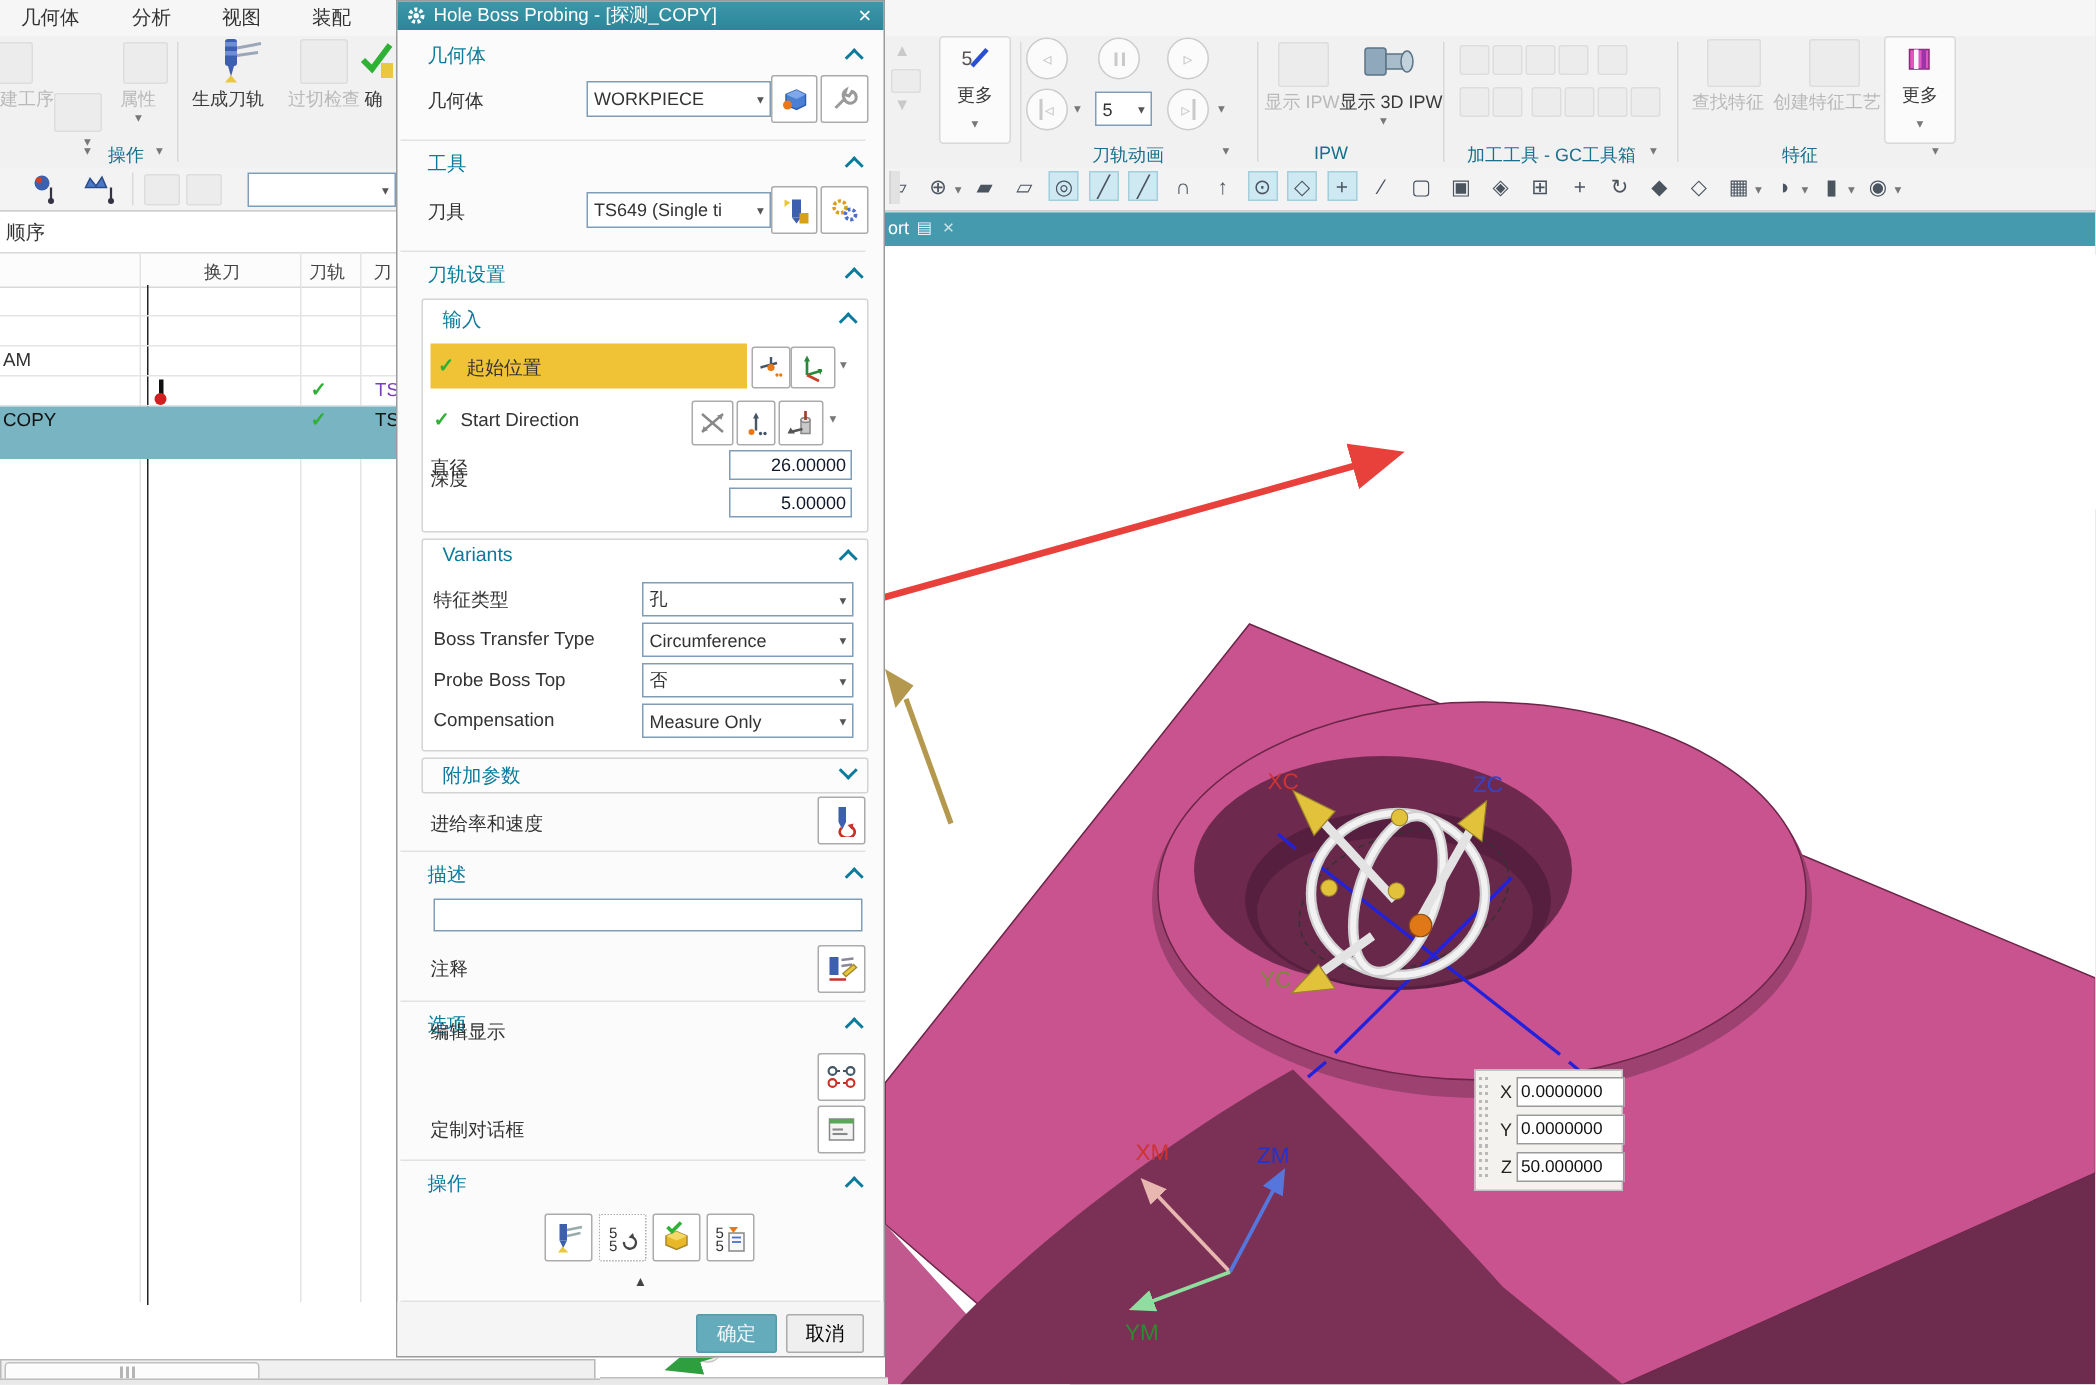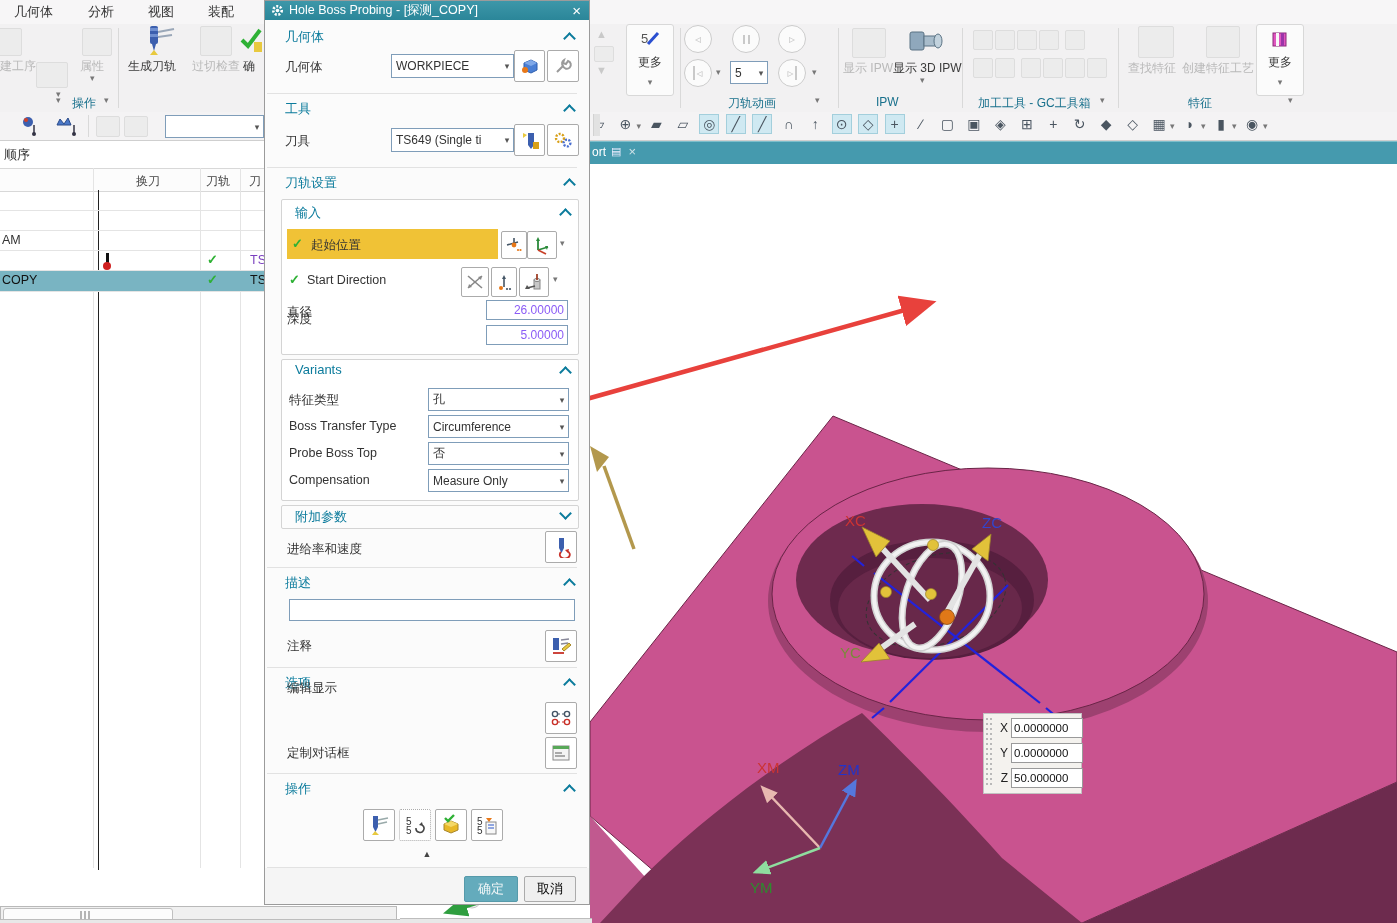--- a/index.html
+++ b/index.html
@@ -36,21 +36,21 @@
   .dlg{left:264px;top:0;width:326px;height:905px;background:#fbfbfb;border:1px solid #9b9b9b;box-sizing:border-box;z-index:40;}
   .titlebar{position:absolute;left:0;top:0;width:100%;height:19px;background:linear-gradient(#3d97a9,#2b8699);display:flex;align-items:center;color:#fff;}
   .sechdr{position:absolute;font-size:13px;color:#0b7b9c;}
   .chevu,.chevd{position:absolute;width:7px;height:7px;border-left:2px solid #0b7b9c;border-top:2px solid #0b7b9c;}
   .chevu{transform:rotate(45deg);}
   .chevd{transform:rotate(225deg);}
   .sep{position:absolute;left:2px;width:310px;height:1px;background:#e2e2e2;}
   .gbox{position:absolute;left:16px;width:296px;border:1px solid #d4d4d4;background:#fff;border-radius:2px;}
   .lbl{position:absolute;font-size:12.5px;color:#333;white-space:nowrap;}
   .ibtn{position:absolute;background:#fff;border:1px solid #ababab;border-radius:2px;display:flex;align-items:center;justify-content:center;}
-  .field{position:absolute;background:#fff;border:1px solid #7f9db9;font-size:12px;color:#8b5cf6;text-align:right;padding:1px 3px;box-sizing:border-box;font-family:"Liberation Sans",sans-serif;}
+  .field{position:absolute;background:#fff;border:1px solid #7f9db9;font-size:12px;color:#0f172a;text-align:right;padding:1px 3px;box-sizing:border-box;font-family:"Liberation Sans",sans-serif;}
   .okbtn{position:absolute;background:#64abbc;border:1px solid #569aaa;color:#f2f7f8;font-size:13px;text-align:center;line-height:23px;border-radius:2px;}
   .cbtn{position:absolute;background:#efefef;border:1px solid #ababab;color:#000000;font-size:13px;text-align:center;line-height:23px;border-radius:2px;}
   .ytick{position:absolute;background:#f0c236;}
   
   .coordbox{position:absolute;left:983px;top:713px;width:97px;height:79px;background:#f4f2ee;border:1px solid #c2c2c2;z-index:10;}
   .cb-grip{position:absolute;left:2px;top:4px;width:7px;height:70px;background:repeating-linear-gradient(#b9b9b9 0 2px,transparent 2px 5px),repeating-linear-gradient(#b9b9b9 0 2px,transparent 2px 5px);background-size:2px 100%,2px 100%;background-position:0 0,4px 0;background-repeat:repeat-y;}
   .cb-row{position:absolute;left:12px;height:20px;display:flex;align-items:center;}
   .cb-lab{width:12px;font-size:12px;color:#222;text-align:right;margin-right:3px;}
   .cb-val{width:66px;height:18px;background:#fff;border:1px solid #9a9a9a;font-size:11.5px;color:#111;padding:0 2px;line-height:18px;white-space:nowrap;overflow:hidden;}
   
@@ -376,21 +376,21 @@
 
     <div class="abs" style="left:0;top:92px;width:400px;height:18px;">
       <span style="position:absolute;left:2px;top:1px;font-size:12.5px;color:#333;">AM</span>
     </div>
     <div class="abs" style="left:0;top:112px;width:400px;height:18px;">
       <span class="abs" style="left:106px;top:1px;width:3px;height:11px;background:#111;"></span>
       <span class="abs" style="left:103px;top:10px;width:8px;height:8px;border-radius:50%;background:#d02020;"></span>
       <span class="abs check" style="left:207px;top:0;">✓</span>
       <span class="abs" style="left:250px;top:1px;font-size:12.5px;color:#7a3fbf;width:14px;overflow:hidden;">TS</span>
     </div>
-    <div class="selrow" style="left:0;top:131px;width:400px;height:20px;text-decoration:underline;">
+    <div class="selrow" style="left:0;top:131px;width:400px;height:35px;text-decoration:underline;">
       <span style="position:absolute;left:2px;top:2px;font-size:12.5px;color:#111;">COPY</span>
       <span class="abs check" style="left:207px;top:1px;">✓</span>
       <span class="abs" style="left:250px;top:2px;font-size:12.5px;color:#111;width:14px;overflow:hidden;">TS</span>
     </div>
 
     <div class="scroll">
       <div class="thumb"></div>
     </div>
     <div class="abs" style="left:0;top:779px;width:400px;height:4px;background:#e8e8e8;border-top:1px solid #bdbdbd;"></div>
   </div>

